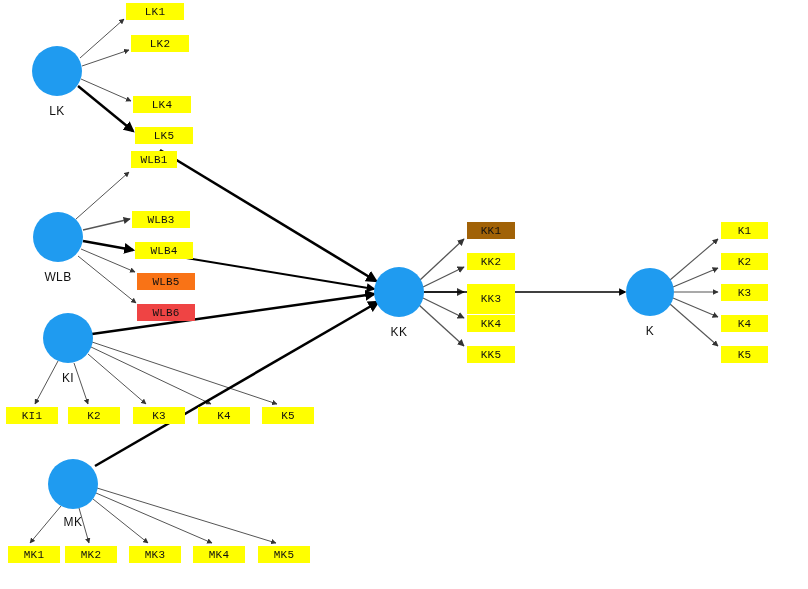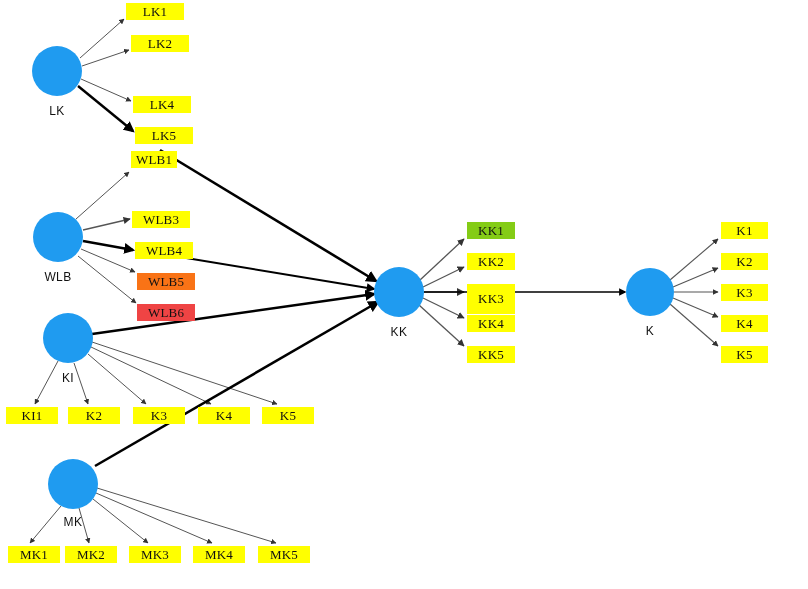--- a/index.html
+++ b/index.html
@@ -39,23 +39,23 @@
     white-space: nowrap;
     letter-spacing: 0.4px;
   }
   .indicator-box {
     position: absolute;
     background: #ffff00;
     box-sizing: border-box;
     display: flex;
     align-items: center;
     justify-content: center;
-    font-size: 13px;
+    font-size: 11px;
     color: #111111;
-    font-family: Liberation Serif, serif;
+    font-family: Liberation Mono, monospace;
     letter-spacing: 0.2px;
     white-space: nowrap;
   }
 </style>
 </head>
 <body>
 
 <div id="diagram-canvas">
 
   <svg id="edge-layer" viewBox="0 0 808 589" xmlns="http://www.w3.org/2000/svg">
@@ -134,21 +134,21 @@
       <div class="indicator-box" style="left: 6px; top: 407px; width: 52px; height: 17px; background: rgb(255, 255, 0); color: rgb(17, 17, 17);">KI1</div>
       <div class="indicator-box" style="left: 68px; top: 407px; width: 52px; height: 17px; background: rgb(255, 255, 0); color: rgb(17, 17, 17);">K2</div>
       <div class="indicator-box" style="left: 133px; top: 407px; width: 52px; height: 17px; background: rgb(255, 255, 0); color: rgb(17, 17, 17);">K3</div>
       <div class="indicator-box" style="left: 198px; top: 407px; width: 52px; height: 17px; background: rgb(255, 255, 0); color: rgb(17, 17, 17);">K4</div>
       <div class="indicator-box" style="left: 262px; top: 407px; width: 52px; height: 17px; background: rgb(255, 255, 0); color: rgb(17, 17, 17);">K5</div>
       <div class="indicator-box" style="left: 8px; top: 546px; width: 52px; height: 17px; background: rgb(255, 255, 0); color: rgb(17, 17, 17);">MK1</div>
       <div class="indicator-box" style="left: 65px; top: 546px; width: 52px; height: 17px; background: rgb(255, 255, 0); color: rgb(17, 17, 17);">MK2</div>
       <div class="indicator-box" style="left: 129px; top: 546px; width: 52px; height: 17px; background: rgb(255, 255, 0); color: rgb(17, 17, 17);">MK3</div>
       <div class="indicator-box" style="left: 193px; top: 546px; width: 52px; height: 17px; background: rgb(255, 255, 0); color: rgb(17, 17, 17);">MK4</div>
       <div class="indicator-box" style="left: 258px; top: 546px; width: 52px; height: 17px; background: rgb(255, 255, 0); color: rgb(17, 17, 17);">MK5</div>
-      <div class="indicator-box" style="left: 467px; top: 222px; width: 48px; height: 17px; background: #84cc16; color: rgb(17, 17, 17);">KK1</div>
+      <div class="indicator-box" style="left: 467px; top: 222px; width: 48px; height: 17px; background: #a16207; color: rgb(17, 17, 17);">KK1</div>
       <div class="indicator-box" style="left: 467px; top: 253px; width: 48px; height: 17px; background: rgb(255, 255, 0); color: rgb(17, 17, 17);">KK2</div>
       <div class="indicator-box" style="left: 467px; top: 284px; width: 48px; height: 30px; background: rgb(255, 255, 0); color: rgb(17, 17, 17);">KK3</div>
       <div class="indicator-box" style="left: 467px; top: 315px; width: 48px; height: 17px; background: rgb(255, 255, 0); color: rgb(17, 17, 17);">KK4</div>
       <div class="indicator-box" style="left: 467px; top: 346px; width: 48px; height: 17px; background: rgb(255, 255, 0); color: rgb(17, 17, 17);">KK5</div>
       <div class="indicator-box" style="left: 721px; top: 222px; width: 47px; height: 17px; background: rgb(255, 255, 0); color: rgb(17, 17, 17);">K1</div>
       <div class="indicator-box" style="left: 721px; top: 253px; width: 47px; height: 17px; background: rgb(255, 255, 0); color: rgb(17, 17, 17);">K2</div>
       <div class="indicator-box" style="left: 721px; top: 284px; width: 47px; height: 17px; background: rgb(255, 255, 0); color: rgb(17, 17, 17);">K3</div>
       <div class="indicator-box" style="left: 721px; top: 315px; width: 47px; height: 17px; background: rgb(255, 255, 0); color: rgb(17, 17, 17);">K4</div>
       <div class="indicator-box" style="left: 721px; top: 346px; width: 47px; height: 17px; background: rgb(255, 255, 0); color: rgb(17, 17, 17);">K5</div>
     </div>

